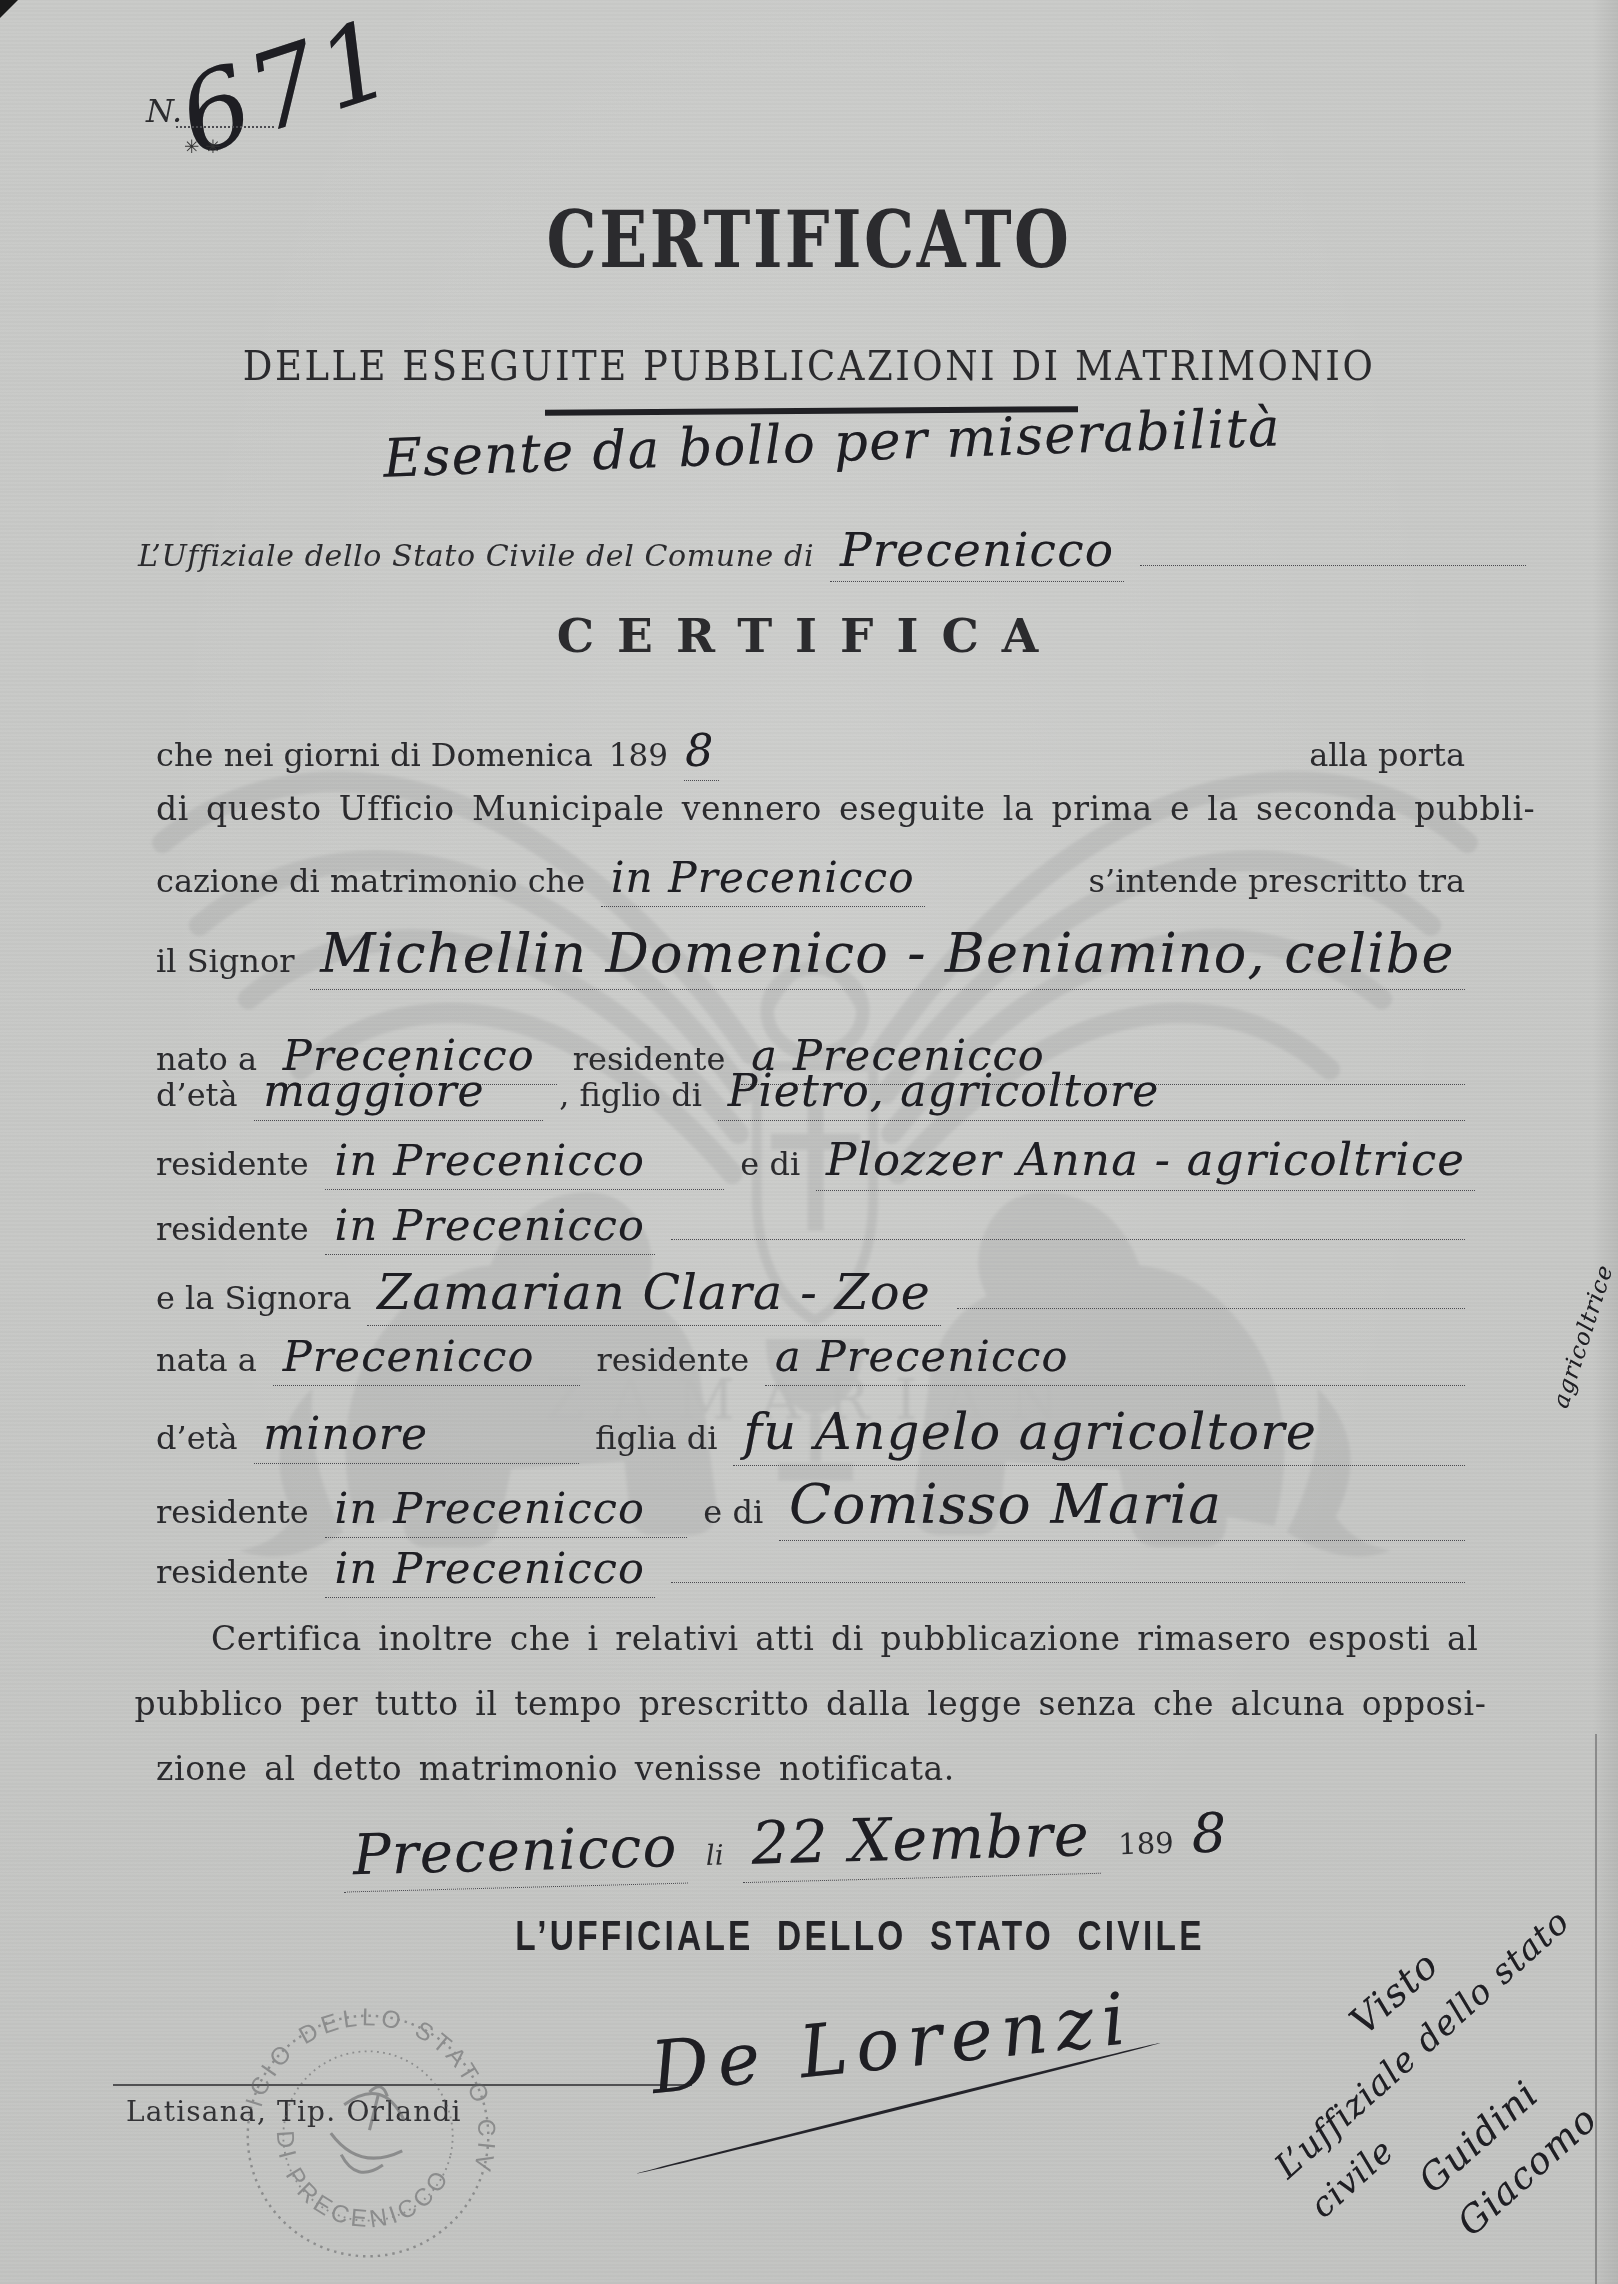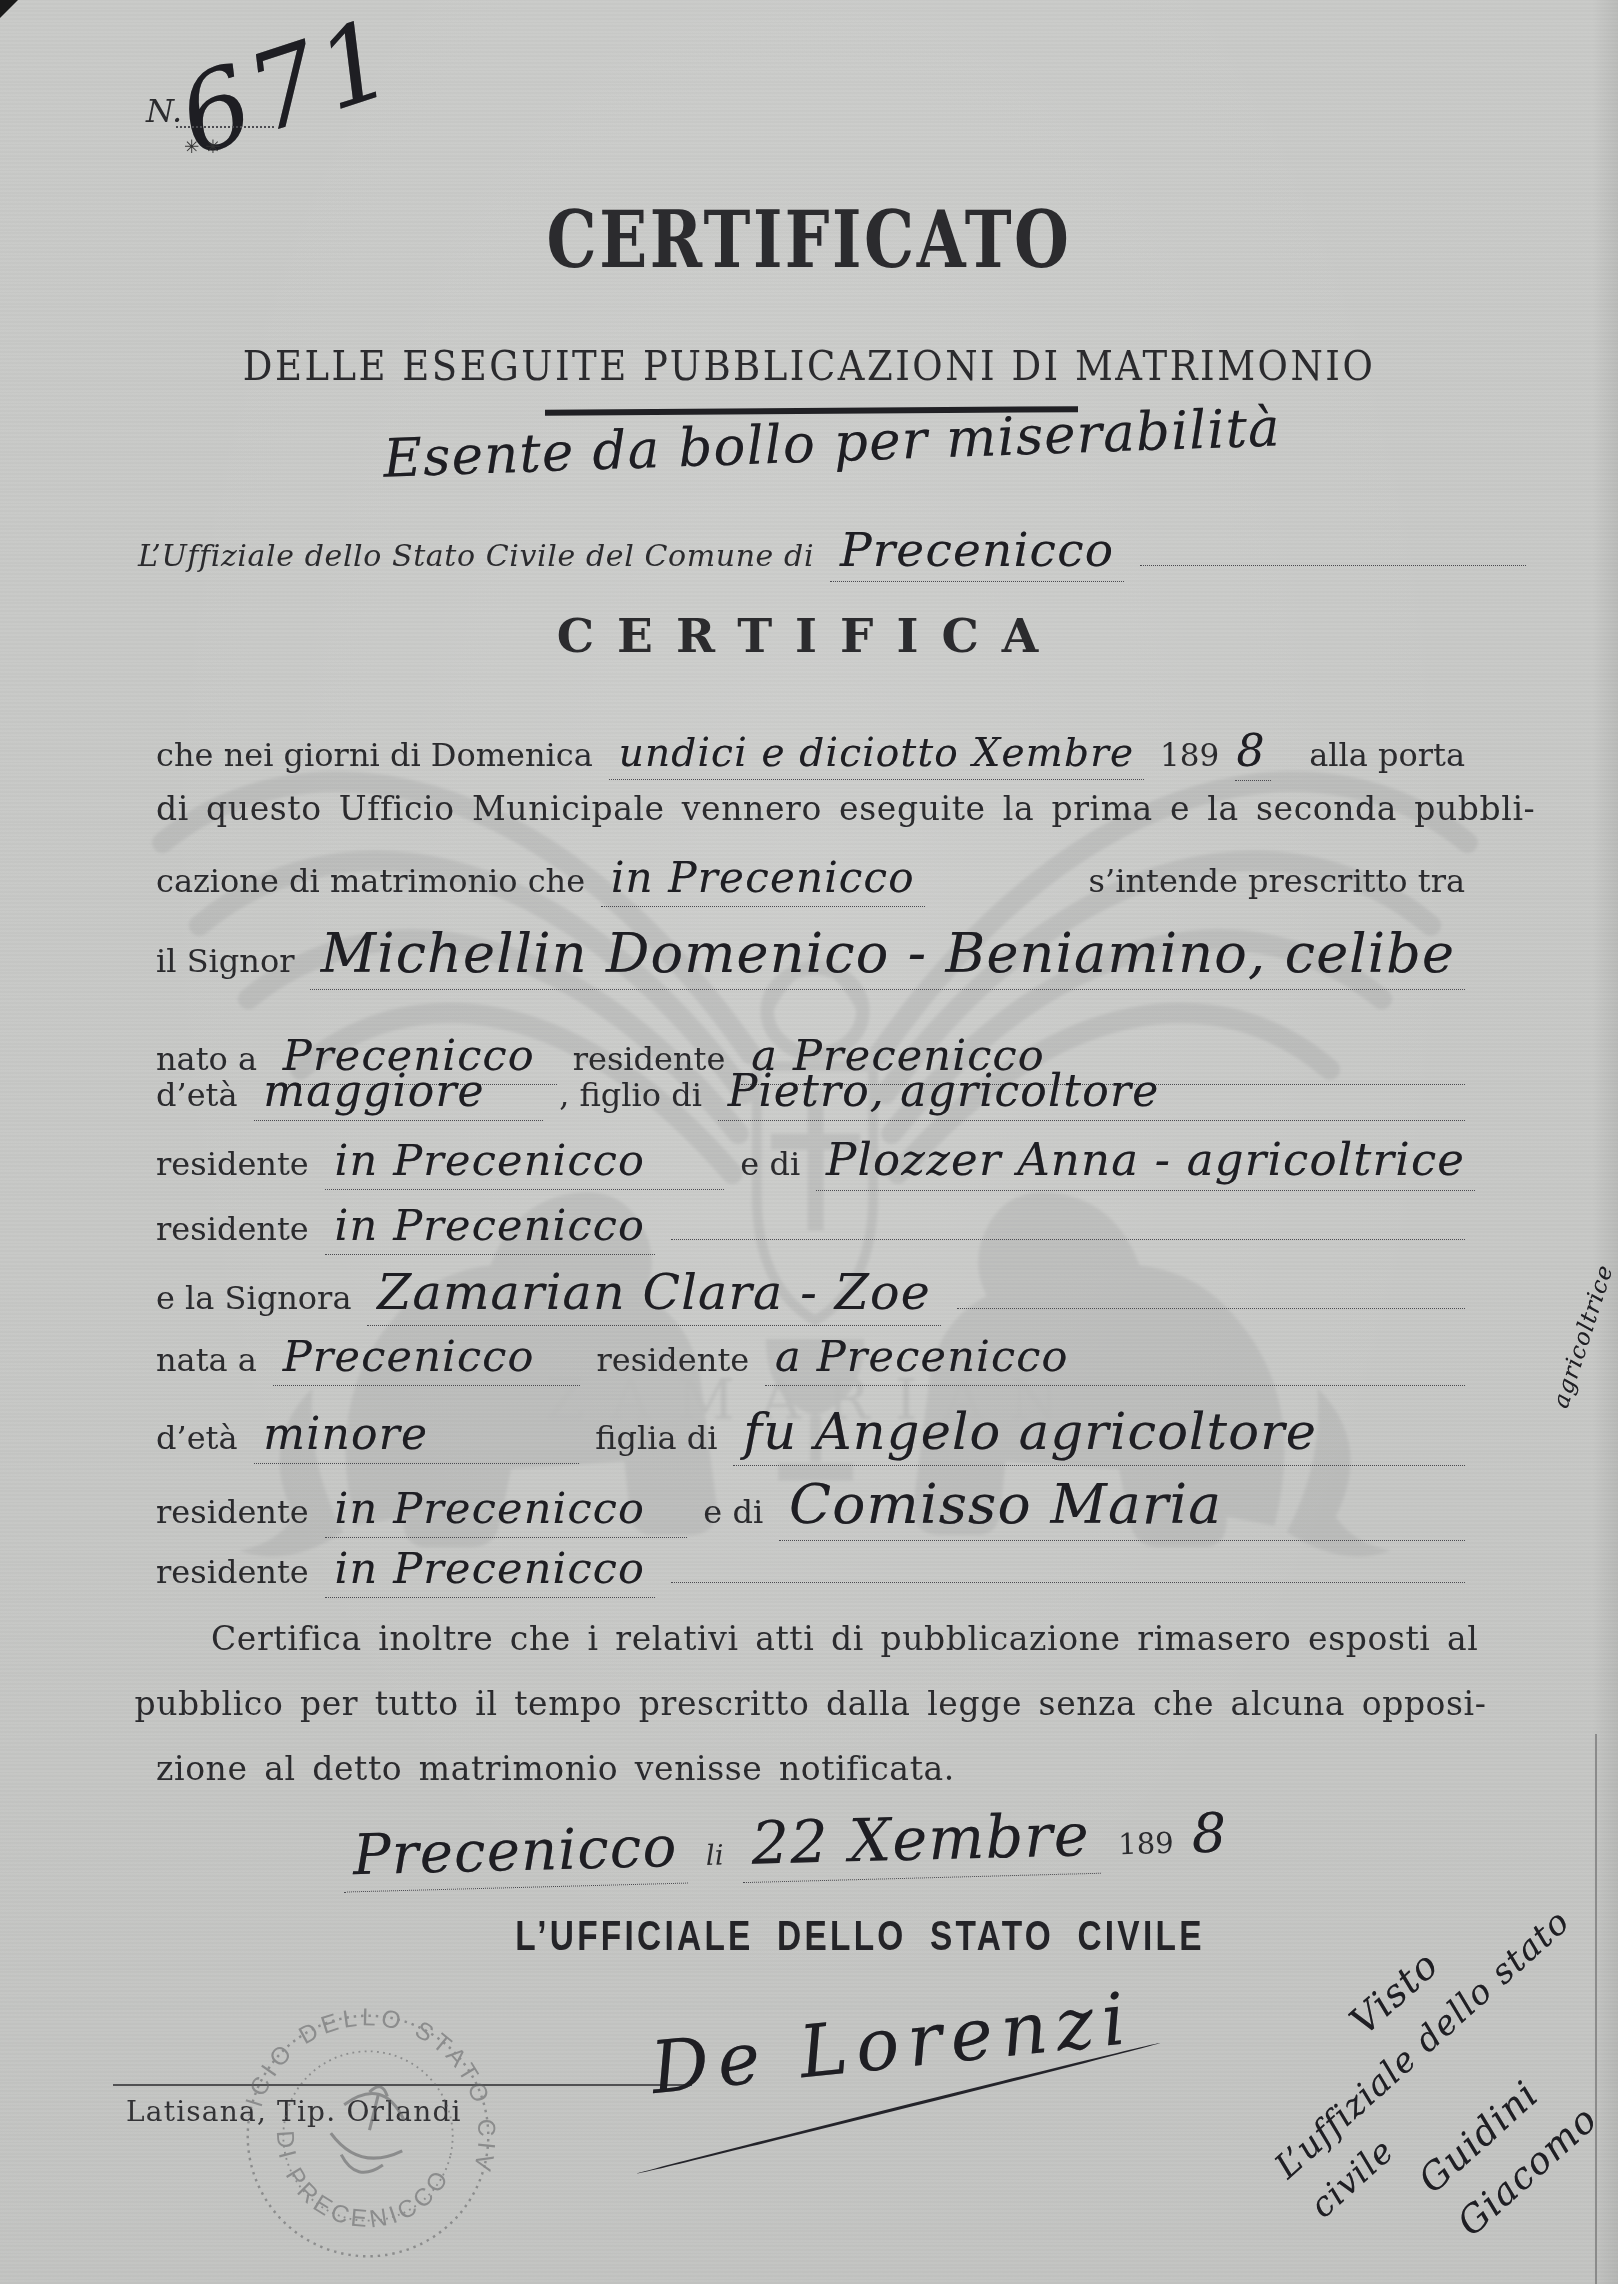--- a/index.html
+++ b/index.html
@@ -77,37 +77,36 @@
   <div class="row" style="top:522px; left:138px; right:92px;">
     <span class="print" style="font-size:30px; font-style:italic; letter-spacing:0.6px;">L’Uffiziale dello Stato Civile del Comune di</span>
     <span class="hw u" style="font-size:47px;">Precenicco</span>
     <span class="dotfill"></span>
   </div>
 
   <div class="center print" style="top:608px; font-size:47px; letter-spacing:23px; font-weight:600;">CERTIFICA</div>
 
   <div class="row" style="top:704px;">
     <span class="print" style="font-size:32px;">che nei giorni di Domenica</span>
-    <span class="hw u" style="font-size:39px;">undici e diciotto Xembre</span>
     <span class="print" style="font-size:31px;">189</span>
     <span class="hw u" style="font-size:44px; padding:0 4.9px 3.7px 1.2px;">8</span>
     <span class="print" style="font-size:32px; margin-left:auto;margin-top:32px;">alla porta</span>
   </div>
 
   <div class="row print" style="top:789px;">
     <span style="font-size:33px; letter-spacing:0.6px; word-spacing:6.1px;">di questo Ufficio Municipale vennero eseguite la prima e la seconda pubbli-</span>
   </div>
 
   <div class="row" style="top:853px;">
     <span class="print" style="font-size:32px;">cazione di matrimonio che</span>
     <span class="hw u" style="font-size:42px;">in Precenicco</span>
     <span class="print" style="font-size:32px; margin-left:auto;">s’intende prescritto tra</span>
   </div>
 
-  <div class="row" style="top:922px;text-align:right;">
+  <div class="row" style="top:922px;">
     <span class="print" style="font-size:32px;">il Signor</span>
     <span class="hw u" style="font-size:54px; flex:1 1 auto;">Michellin Domenico - Beniamino, celibe</span>
   </div>
 
   <div class="row" style="top:998px;">
     <span class="print" style="font-size:32px;margin-top:42px;">nato a</span>
     <span class="hw u" style="font-size:43px; min-width:264px;">Precenicco</span>
     <span class="print" style="font-size:32px;">residente</span>
     <span class="hw u" style="font-size:43px; flex:1 1 auto;">a Precenicco</span>
   </div>

